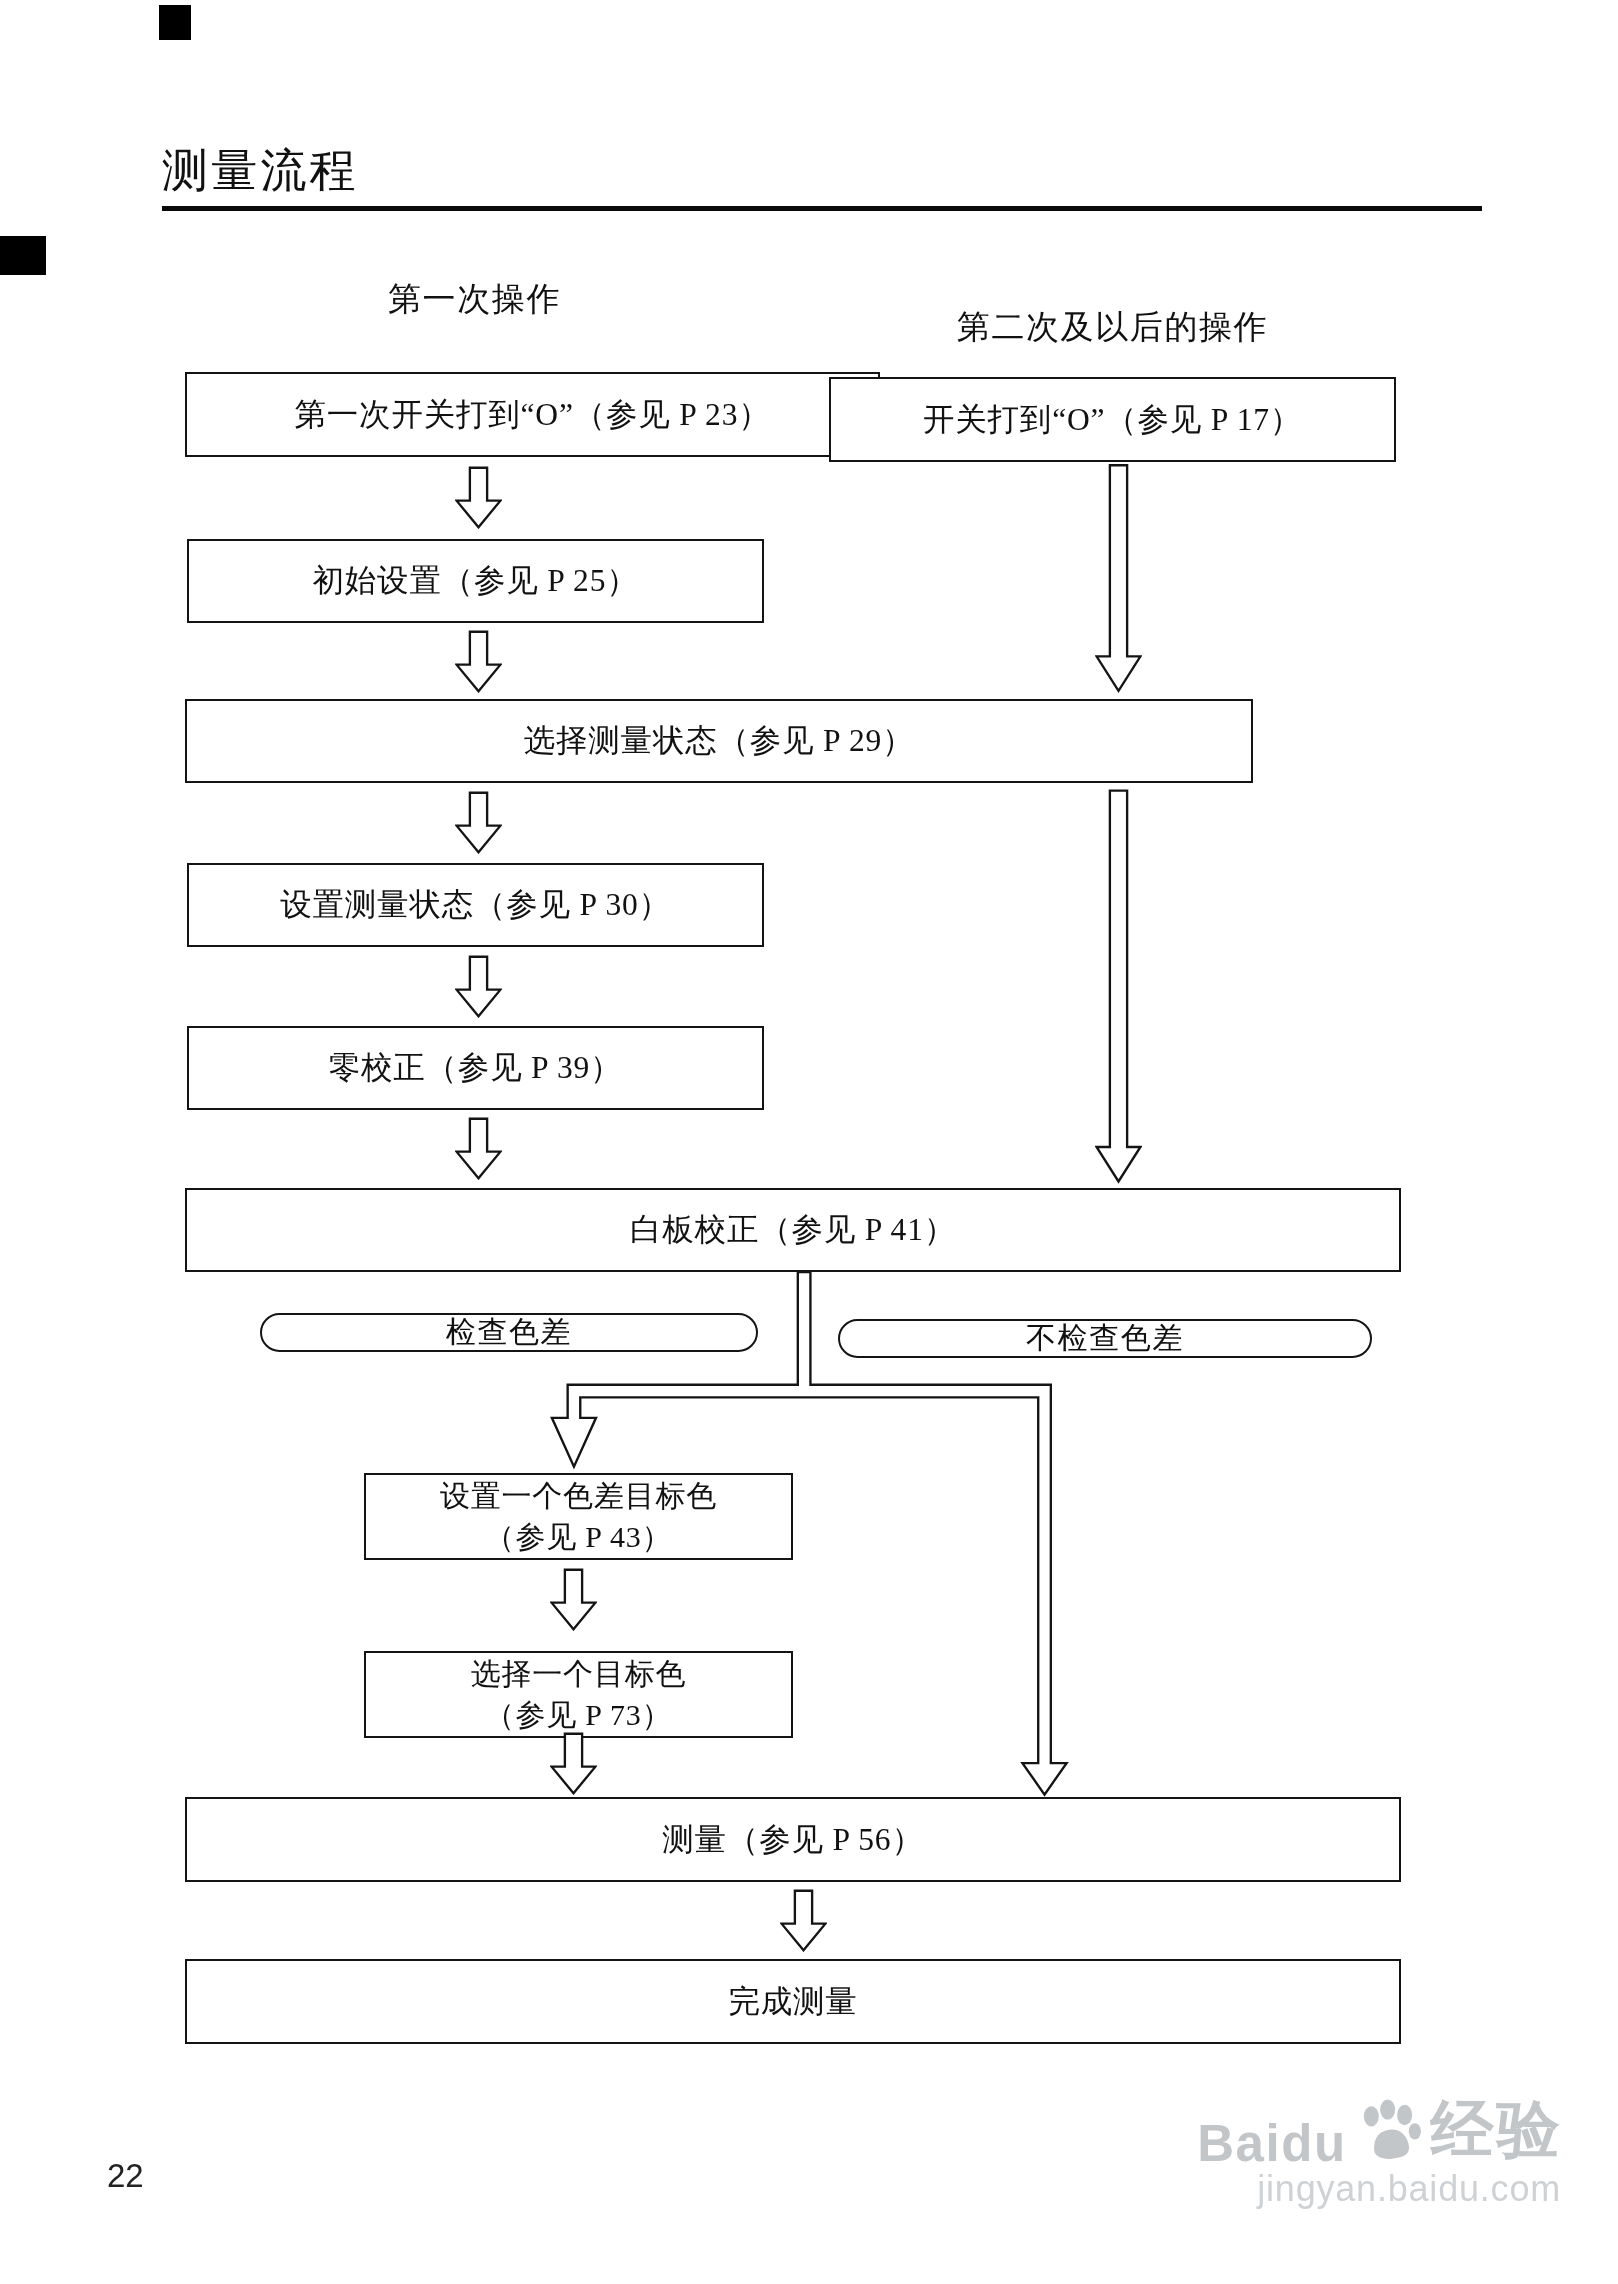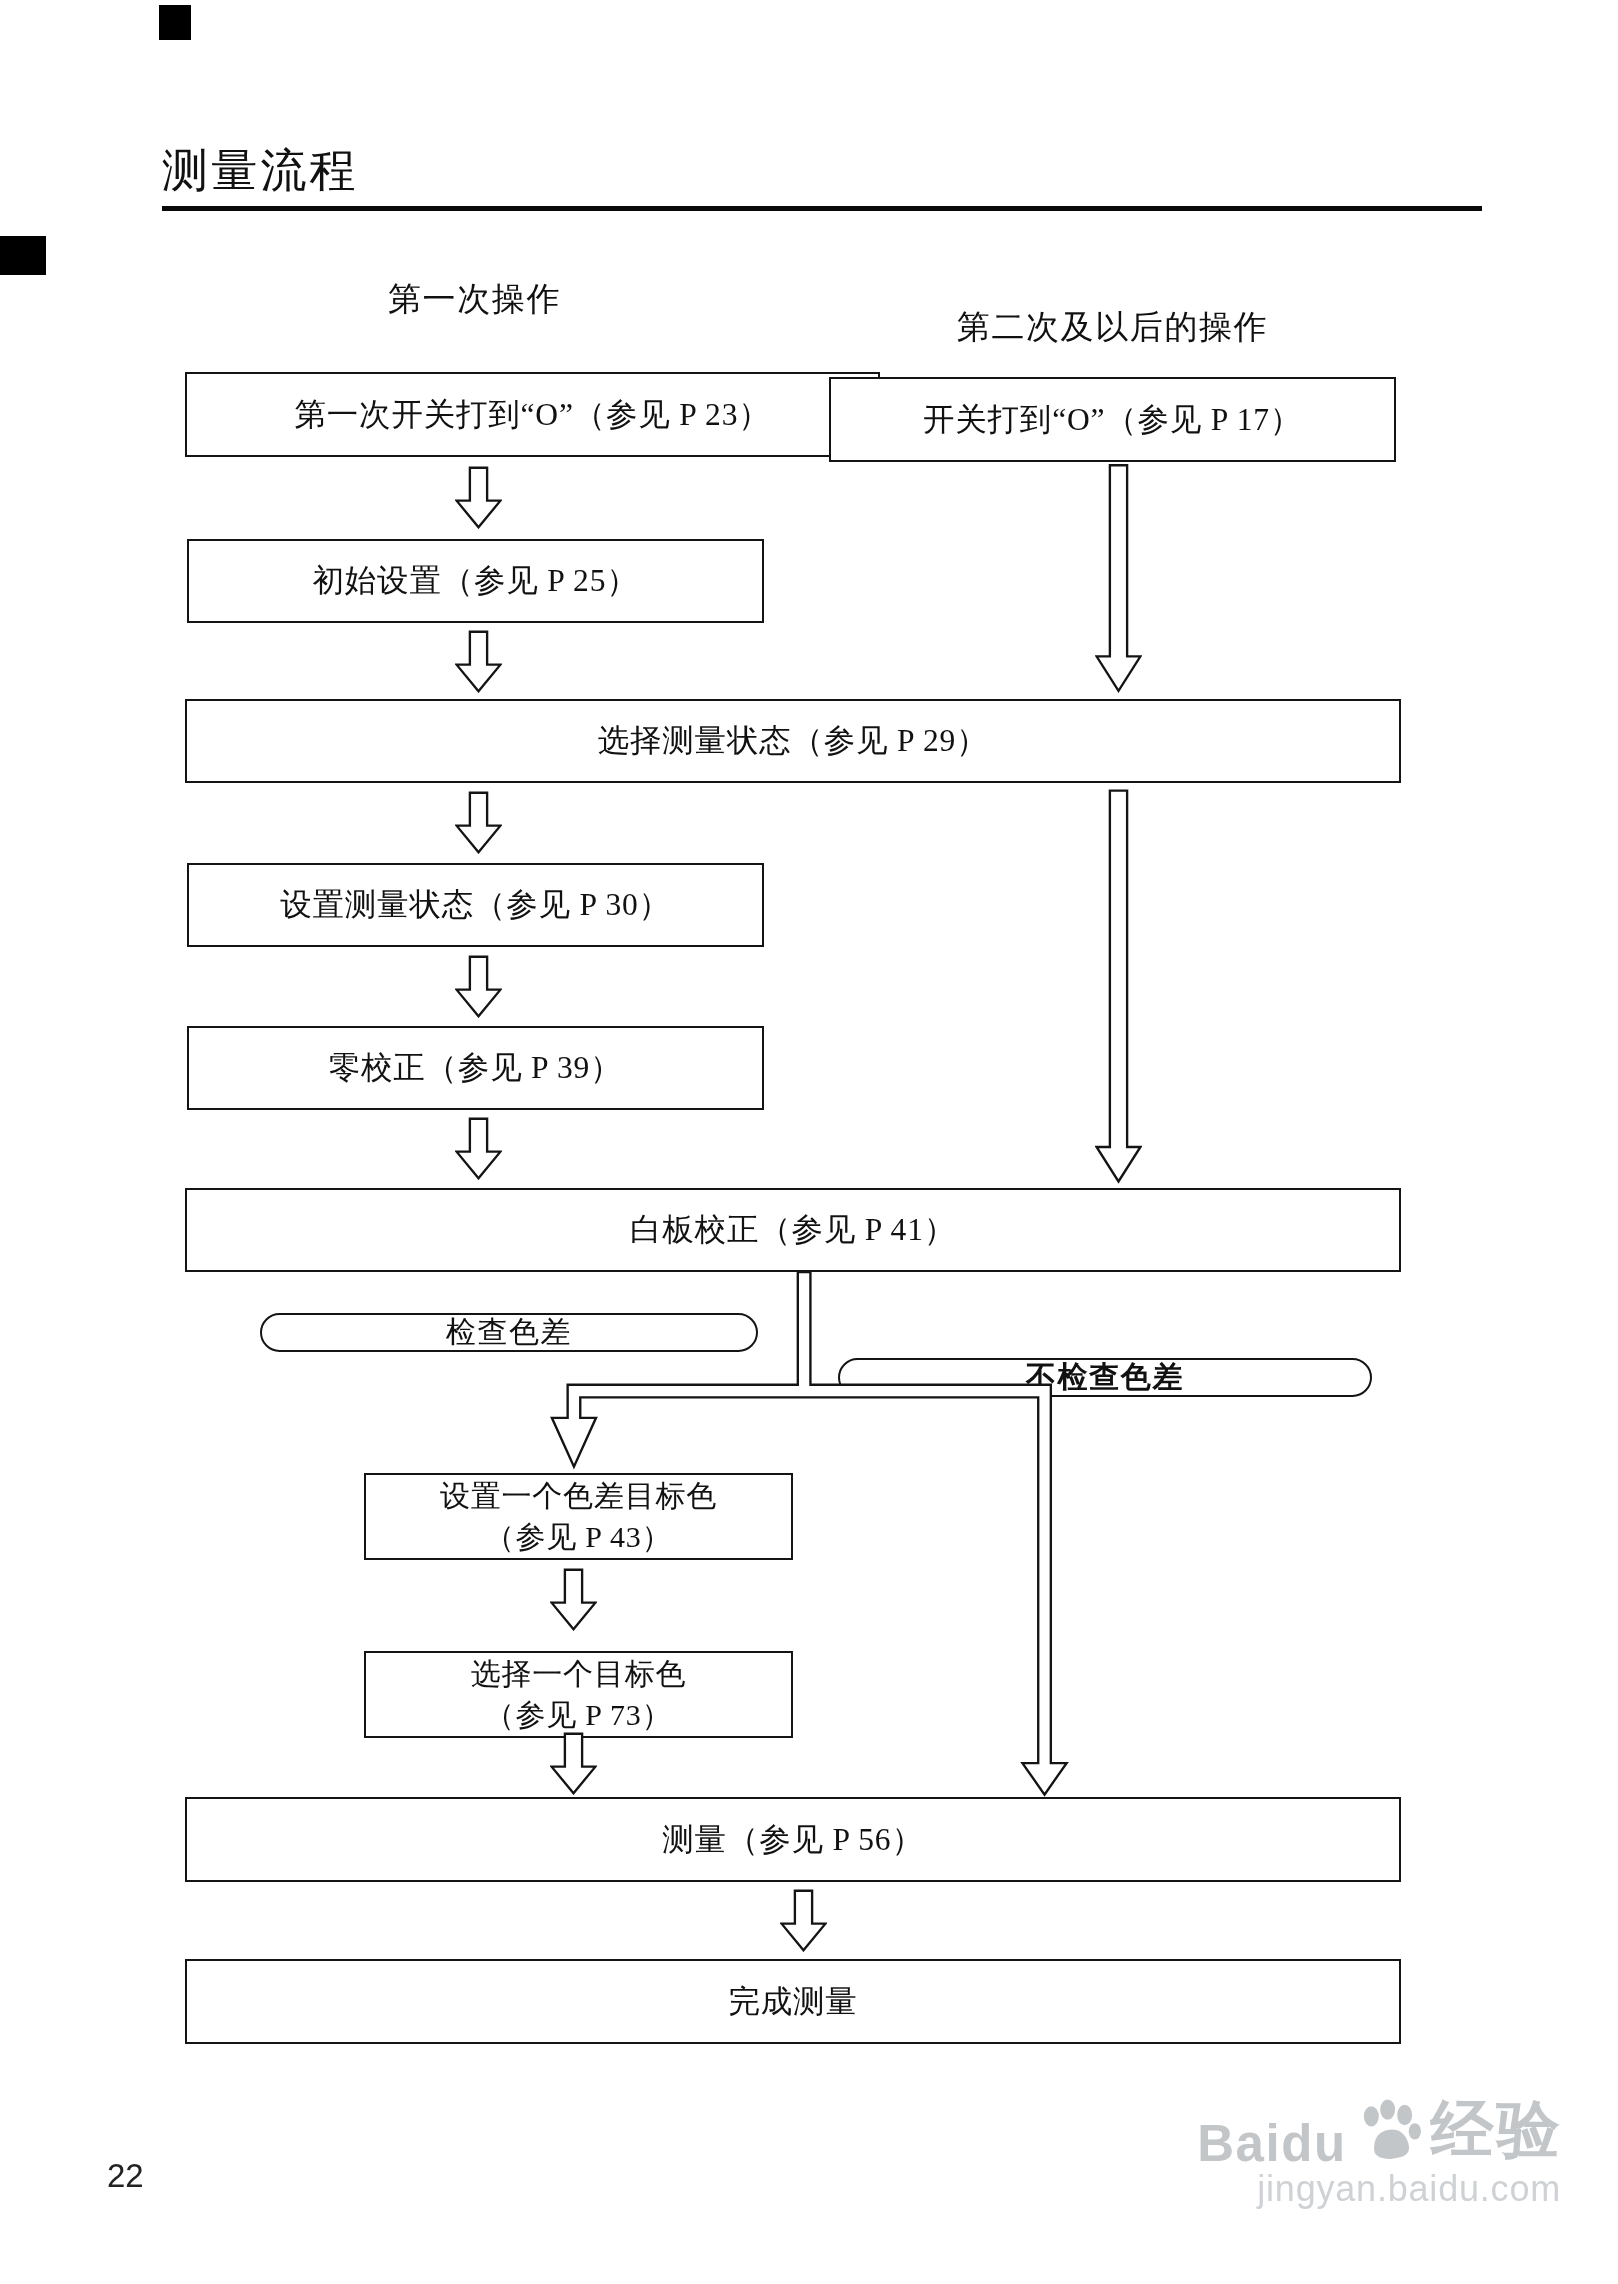--- a/index.html
+++ b/index.html
@@ -52,30 +52,30 @@
 
   <div class="col-header left">第一次操作</div>
   <div class="col-header right">第二次及以后的操作</div>
 
   <div class="box" style="left:185px; top:372px; width:695px; height:85px;">第一次开关打到“O”（参见 P 23）</div>
 
   <div class="box" style="left:829px; top:377px; width:567px; height:85px;">开关打到“O”（参见 P 17）</div>
 
   <div class="box" style="left:187px; top:539px; width:577px; height:84px;">初始设置（参见 P 25）</div>
 
-  <div class="box" style="left:185px; top:699px; width:1216px; height:84px;">选择测量状态（参见 P 29）</div>
+  <div class="box" style="left:185px; top:699px; width:1068px; height:84px;">选择测量状态（参见 P 29）</div>
 
   <div class="box" style="left:187px; top:863px; width:577px; height:84px;">设置测量状态（参见 P 30）</div>
 
   <div class="box" style="left:187px; top:1026px; width:577px; height:84px;">零校正（参见 P 39）</div>
 
   <div class="box" style="left:185px; top:1188px; width:1216px; height:84px;">白板校正（参见 P 41）</div>
 
   <div class="pill" style="left:260px; top:1313px; width:498px; height:39px;">检查色差</div>
-  <div class="pill" style="left:838px; top:1358px; width:534px; height:39px;font-weight:bold;">不检查色差</div>
+  <div class="pill" style="left:838px; top:1319px; width:534px; height:39px;">不检查色差</div>
 
   <div class="box two-line" style="left:364px; top:1473px; width:429px; height:87px; font-size:30px;">
     <div>设置一个色差目标色</div>
     <div>（参见 P 43）</div>
   </div>
 
   <div class="box two-line" style="left:364px; top:1651px; width:429px; height:87px; font-size:30px;">
     <div>选择一个目标色</div>
     <div>（参见 P 73）</div>
   </div>

